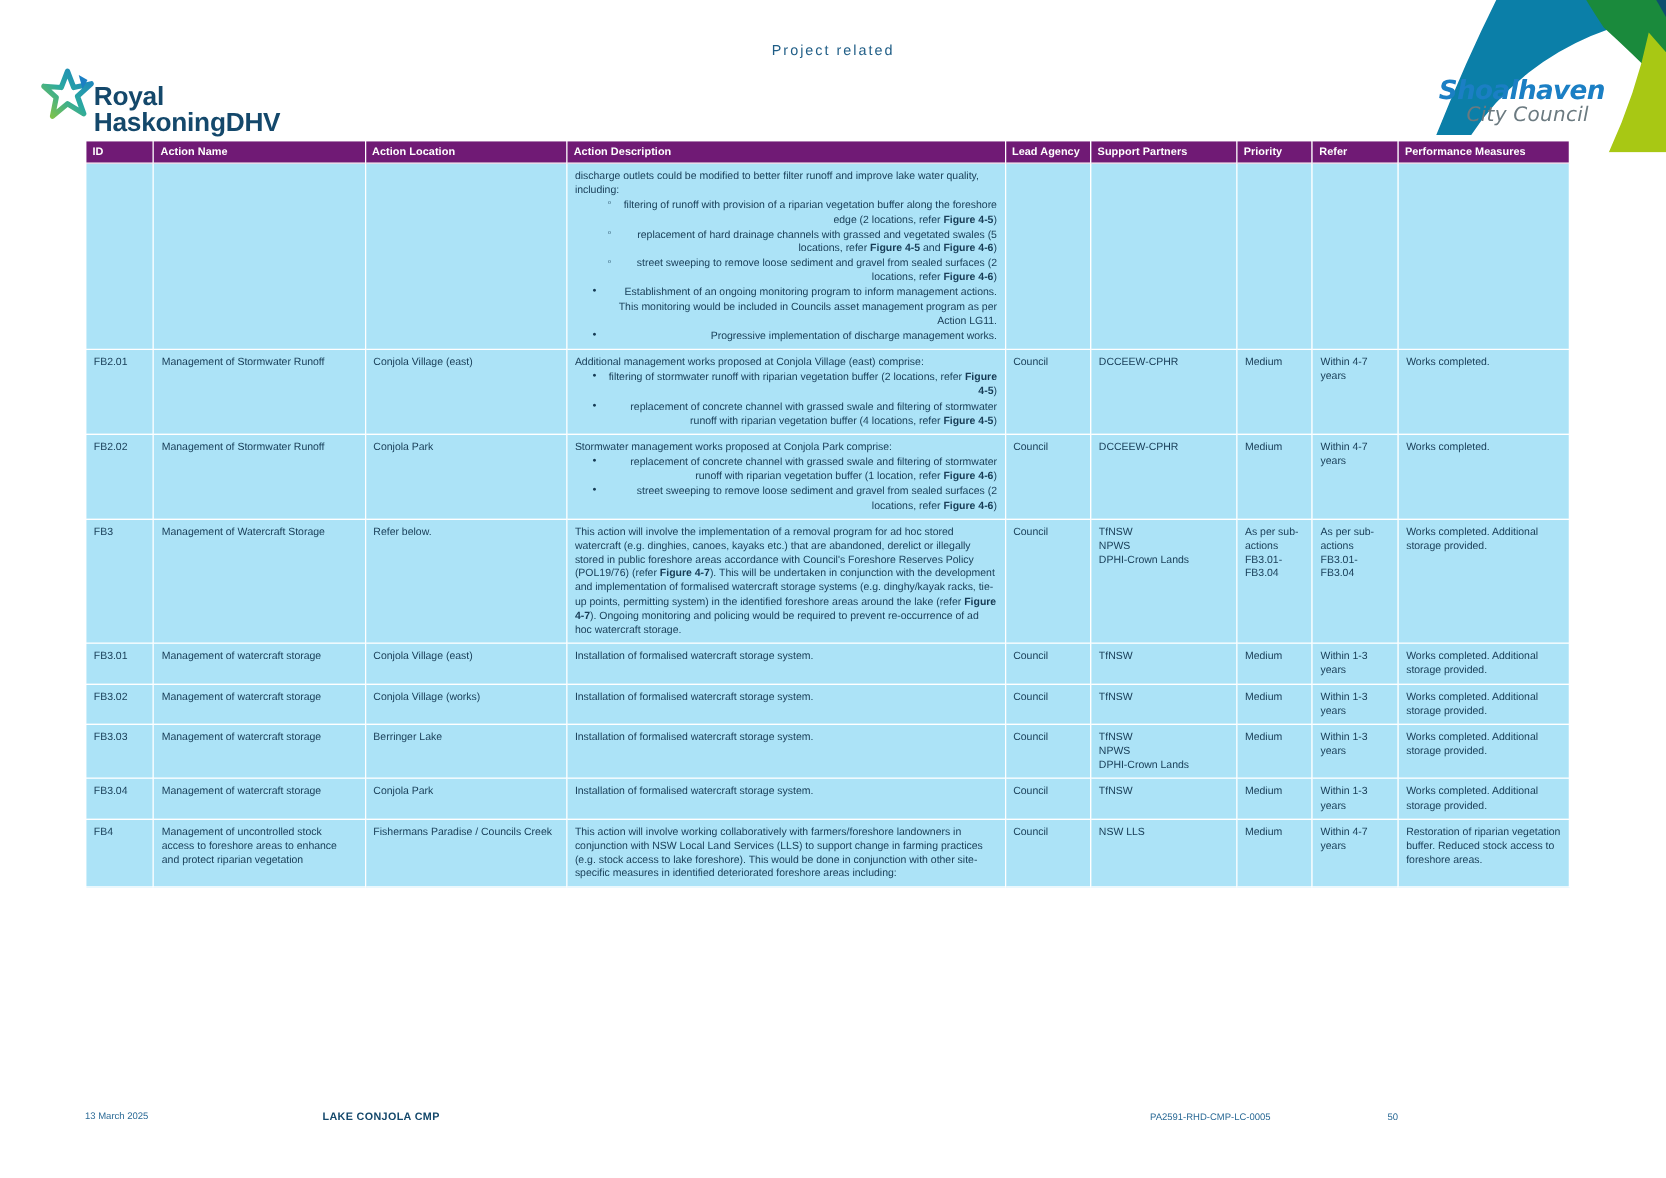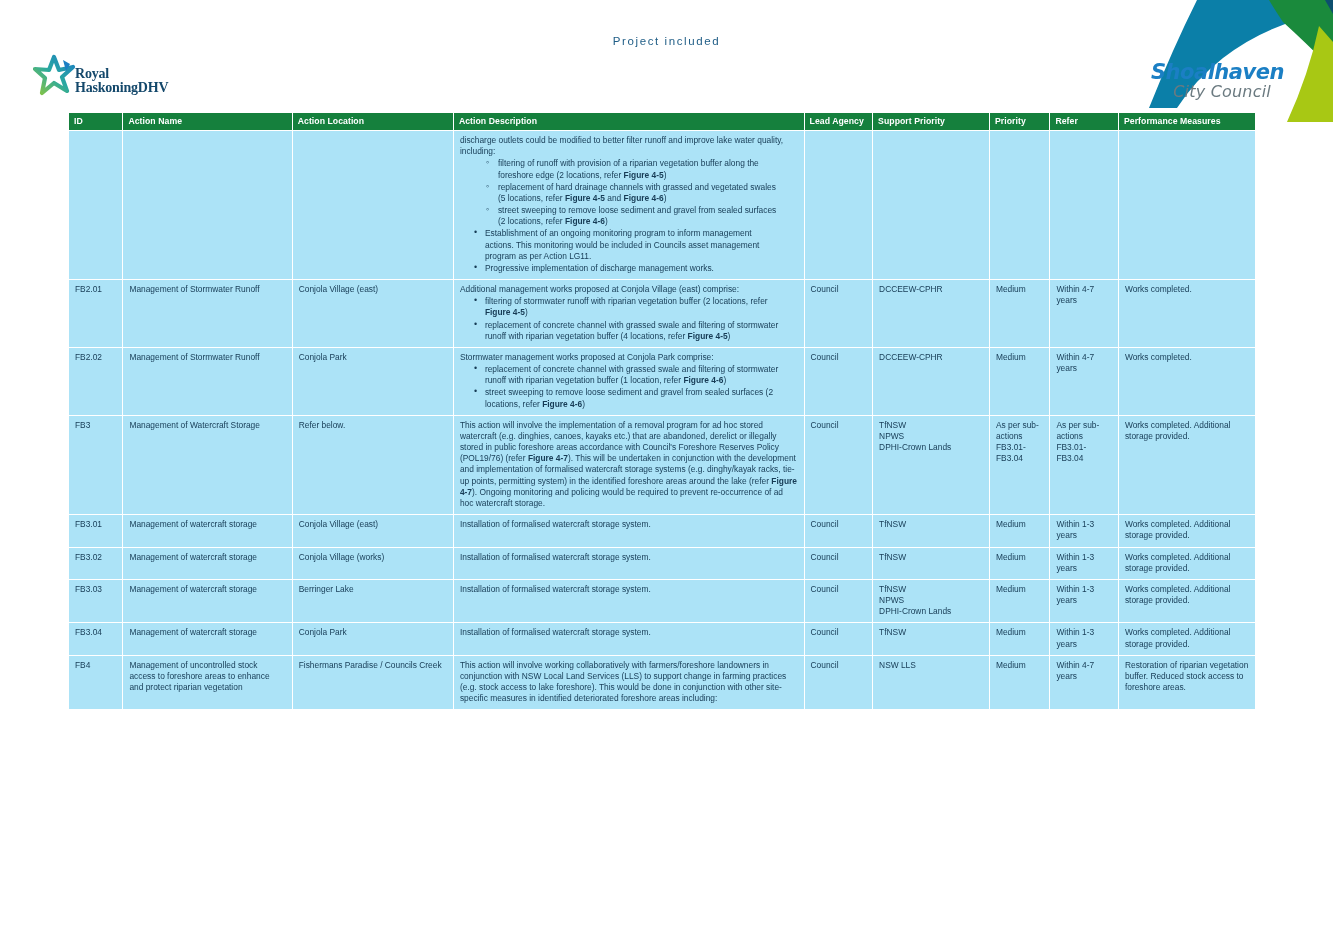--- a/index.html
+++ b/index.html
@@ -17,35 +17,35 @@
   .corner-deco{position:absolute;top:0;right:0;width:260px;height:122px;overflow:hidden;pointer-events:none;}
 
   
   .project-related{
     position:absolute;top:35px;left:0;width:1333px;
     text-align:center;font-size:11.5px;letter-spacing:1.6px;
     color:#1f5d86;font-weight:400;
   }
   .rhdhv-logo{position:absolute;left:33px;top:56px;width:230px;height:52px;}
   .rhdhv-star{position:absolute;left:0;top:-2px;width:44px;height:44px;}
-  .rhdhv-text{position:absolute;left:42px;top:11px;font-size:14px;font-weight:bold;line-height:1.02;color:#14486b;letter-spacing:-0.2px;font-family:Liberation Serif, serif;}
+  .rhdhv-text{position:absolute;left:42px;top:11px;font-size:21px;font-weight:bold;line-height:1.02;color:#14486b;letter-spacing:-0.2px;}
   .shoal-logo{position:absolute;right:62px;top:62px;width:120px;height:36px;}
   .shoal-name{font-family:"DejaVu Sans", sans-serif;font-style:italic;font-weight:bold;font-size:21px;color:#1b7fc4;line-height:1;letter-spacing:-0.5px;}
   .shoal-sub{font-family:"DejaVu Sans", sans-serif;font-style:italic;font-size:16px;color:#6b7a80;text-align:right;margin-top:-1px;letter-spacing:0.2px;}
 
   
   table.actions{
     position:absolute;left:68px;top:112px;
     width:1188px;
     border-collapse:collapse;
     table-layout:fixed;
     font-size:8.4px;
   }
   table.actions th{
-    background:#15803d;
+    background:#701a75;
     color:#ffffff;
     font-size:8.7px;
     font-weight:bold;
     text-align:left;
     padding:3px 5px 4px 5px;
     border:1px solid #ffffff;
     vertical-align:middle;
     letter-spacing:0.05px;
   }
   table.actions td{
@@ -61,21 +61,21 @@
   .c-loc{width:160px;}
   .c-desc{width:348px;}
   .c-lead{width:68px;}
   .c-support{width:116px;}
   .c-priority{width:60px;}
   .c-timing{width:68px;}
   .c-perf{width:136px;}
 
   .desc p{margin:0 0 0 0;}
   .desc ul{margin:0;padding-left:14px;list-style:none;}
-  .desc ul li{position:relative;margin:1px 16px 0 0;padding-left:11px;}
+  .desc ul li{position:relative;margin:1px 0 0 0;padding-left:11px;text-align:right;}
   .desc ul li::before{content:"\2022";position:absolute;left:0;top:-1px;font-size:9px;color:#163b55;}
   .desc ul.lvl2{margin:1px 0 0 16px;padding-left:10px;}
   .desc ul.lvl2 li{padding-left:12px;}
   .desc ul.lvl2 li::before{content:"\25E6";position:absolute;left:0;top:-1px;font-size:9px;color:#163b55;}
   .desc b{font-weight:bold;}
   .nl{display:block;}
 
   
   .footer{position:absolute;left:0;top:888px;width:1333px;height:20px;font-size:7.6px;color:#2b6a96;}
   .f-date{position:absolute;left:68px;top:0;}
@@ -91,21 +91,21 @@
   <div class="corner-deco">
     <svg width="260" height="122" viewBox="0 0 260 122" xmlns="http://www.w3.org/2000/svg">
       <path d="M128 0 L260 0 L260 10 Q200 18 150 50 Q120 70 100 100 L82 100 Q105 44 128 0 Z" fill="#ffffff"></path>
       <path d="M124 0 L260 0 L260 12 Q196 22 150 58 Q122 80 104 108 L76 108 Q100 48 124 0 Z" fill="#0b7fa8"></path>
       <path d="M196 0 L260 0 L260 70 Q232 42 210 22 Q202 10 196 0 Z" fill="#1a8a3c"></path>
       <path d="M246 26 L260 42 L260 122 L214 122 Q236 74 246 26 Z" fill="#a8c814"></path>
       <path d="M252 0 L260 0 L260 14 Q256 7 252 0 Z" fill="#0d4f6e"></path>
     </svg>
   </div>
 
-  <div class="project-related">Project included</div>
+  <div class="project-related">Project related</div>
 
   <div class="rhdhv-logo">
     <div class="rhdhv-star">
       <svg width="44" height="44" viewBox="0 0 44 44" xmlns="http://www.w3.org/2000/svg">
         <defs>
           <linearGradient id="gstar" x1="0" y1="1" x2="1" y2="0">
             <stop offset="0%" stop-color="#8cc63f"></stop>
             <stop offset="50%" stop-color="#2aa9a0"></stop>
             <stop offset="100%" stop-color="#1b7fc4"></stop>
           </linearGradient>
@@ -137,21 +137,21 @@
         <col class="c-timing">
         <col class="c-perf">
     </colgroup>
     <thead>
       <tr>
         <th>ID</th>
         <th>Action Name</th>
         <th>Action Location</th>
         <th>Action Description</th>
         <th>Lead Agency</th>
-        <th>Support Priority</th>
+        <th>Support Partners</th>
         <th>Priority</th>
         <th>Refer</th>
         <th>Performance Measures</th>
       </tr>
     </thead>
     <tbody>
         <tr>
           <td></td>
           <td></td>
           <td></td>
@@ -333,14 +333,20 @@
             <span class="nl">Medium</span>
           </td>
           <td>
             <span class="nl">Within 4-7 years</span>
           </td>
           <td>Restoration of riparian vegetation buffer. Reduced stock access to foreshore areas.</td>
         </tr>
       </tbody>
   </table>
 
+  <div class="footer">
+    <div class="f-date">13 March 2025</div>
+    <div class="f-title">LAKE CONJOLA CMP</div>
+    <div class="f-doc">PA2591-RHD-CMP-LC-0005</div>
+    <div class="f-page">50</div>
+  </div>
 
 </div>
 
 </body></html>

